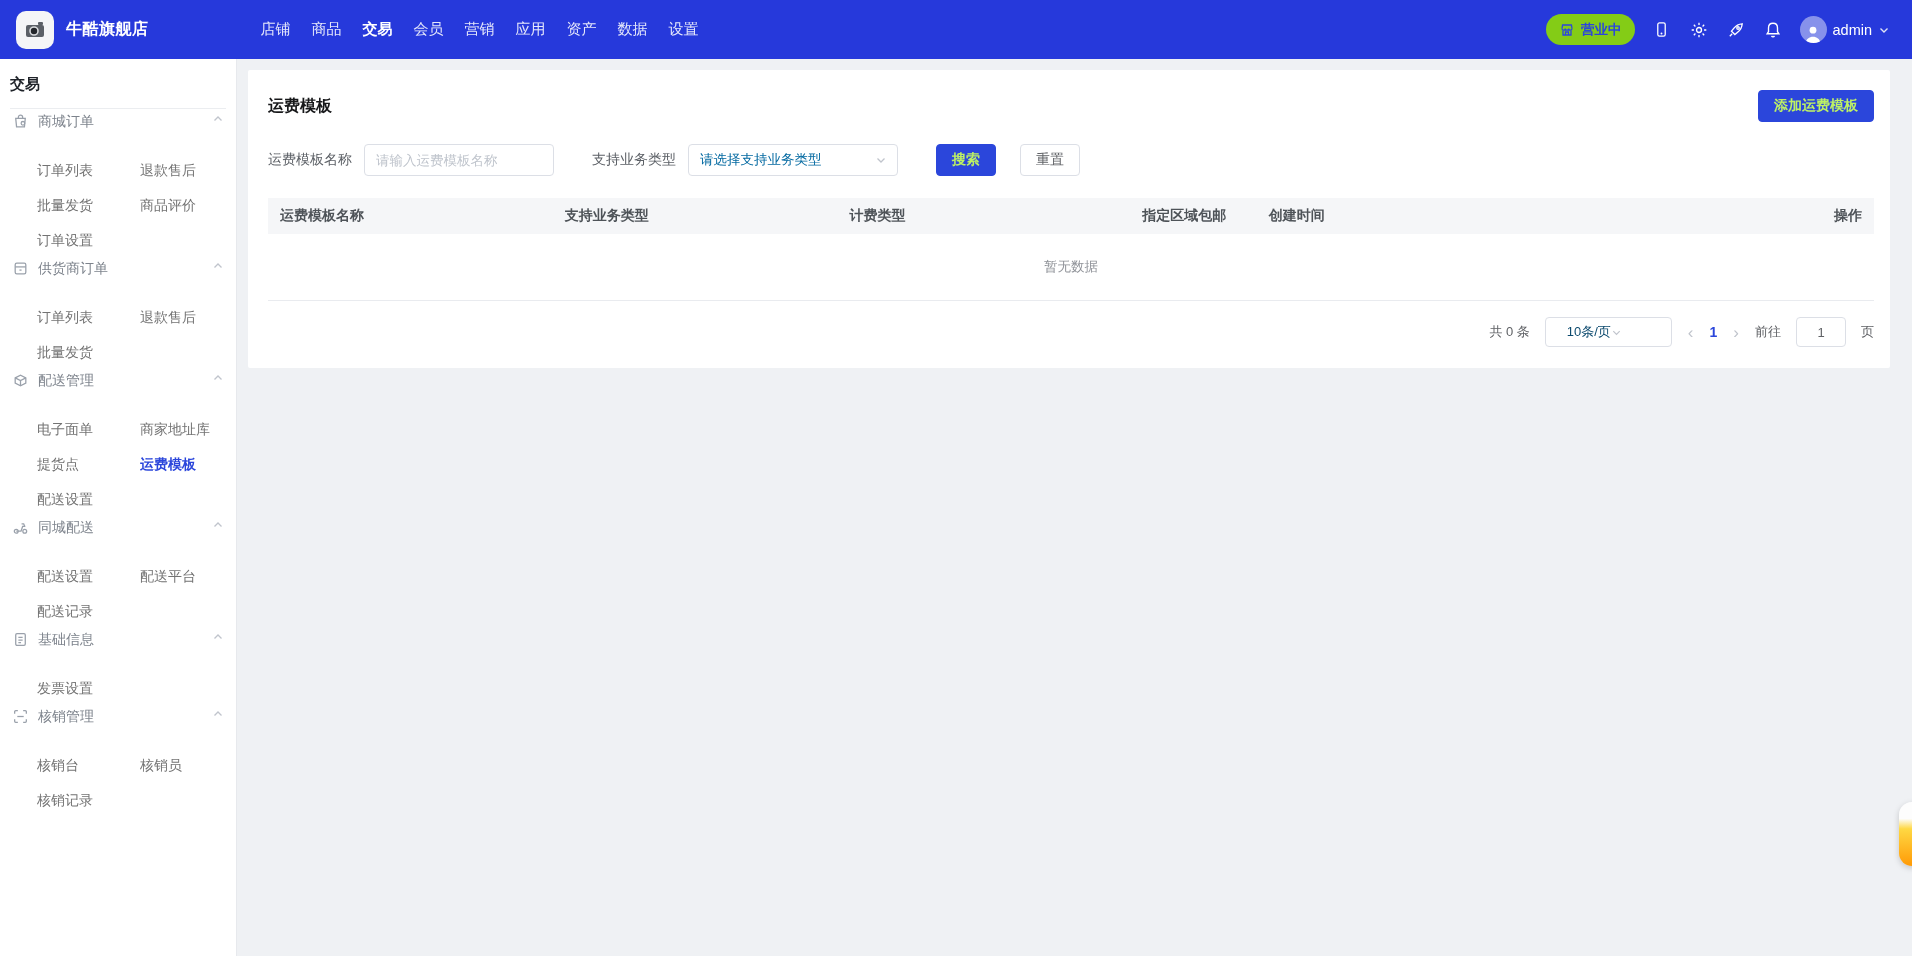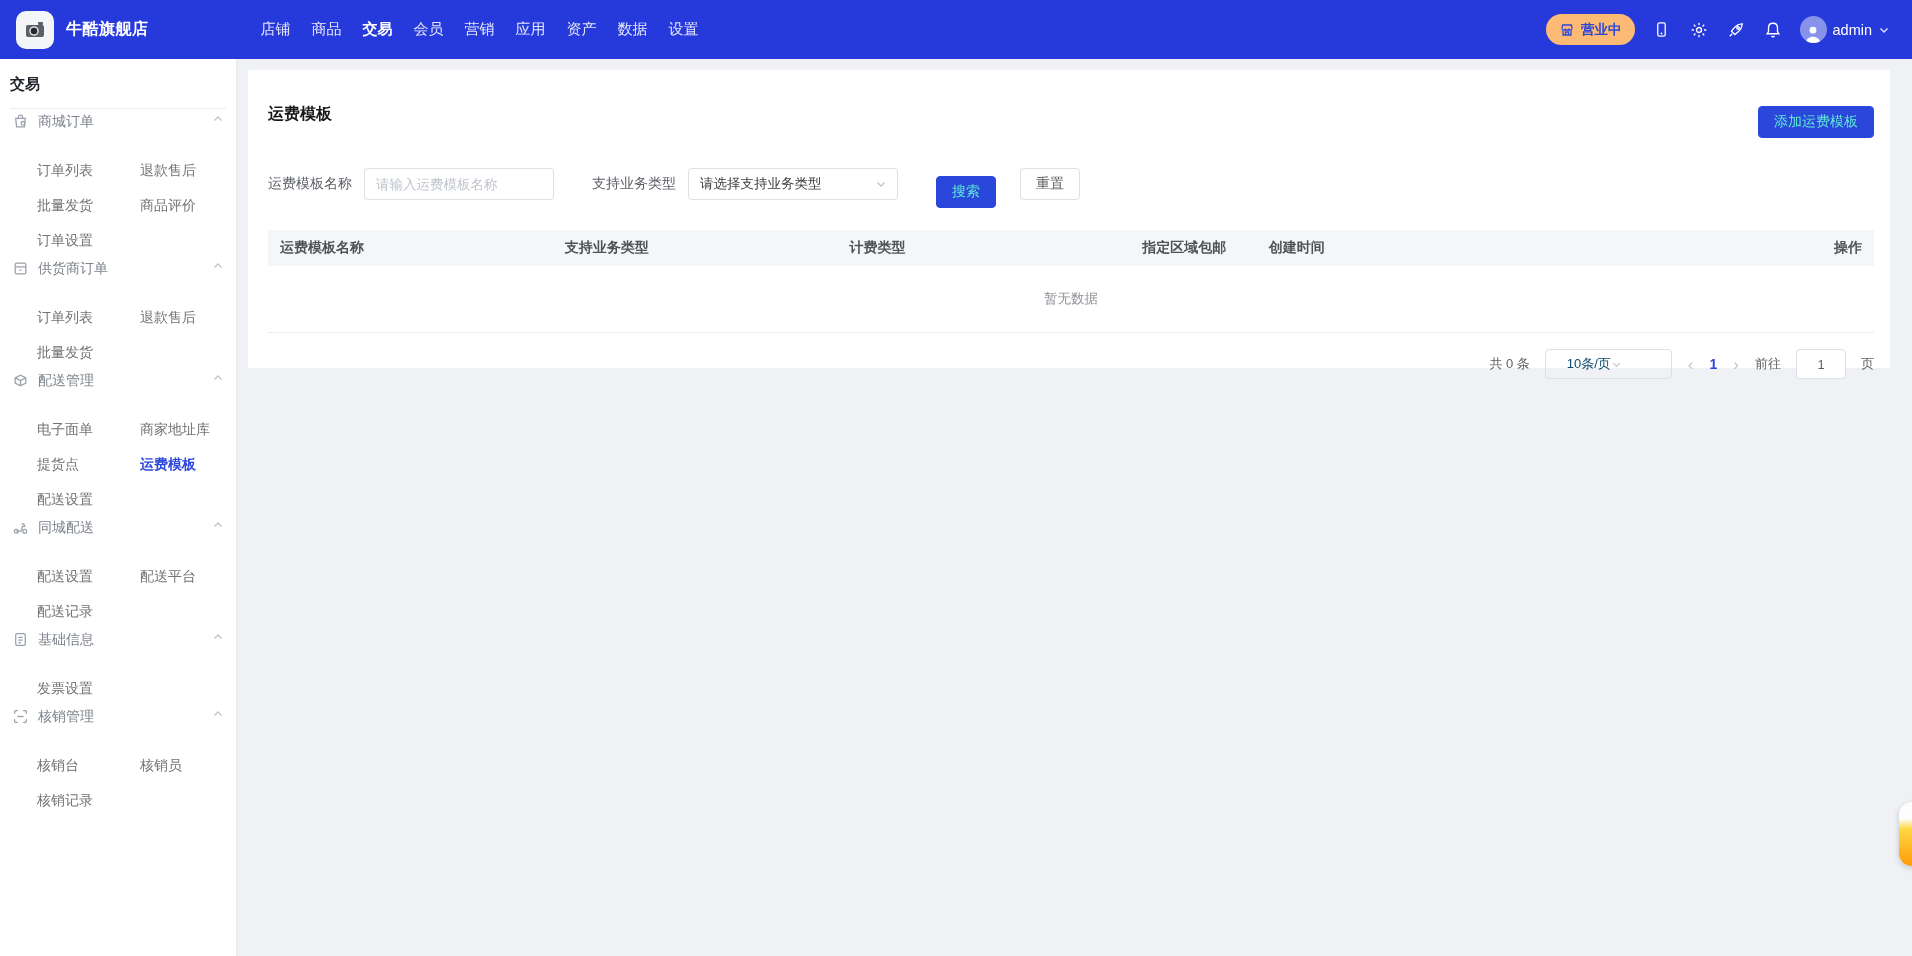--- a/index.html
+++ b/index.html
@@ -19,21 +19,21 @@
   .logo {
     width:38px; height:38px; border-radius:10px; background:#f4f5f7;
     display:flex; align-items:center; justify-content:center; flex:0 0 auto;
   }
   .store-name { font-size:16px; font-weight:700; margin-left:12px; letter-spacing:.5px; }
   .topnav { display:flex; gap:21px; margin-left:112px; font-size:15px; }
   .topnav .nav-item { color:rgba(255,255,255,.88); cursor:pointer; white-space:nowrap; }
   .topnav .nav-item.active { color:#fff; font-weight:700; }
   .top-right { margin-left:auto; display:flex; align-items:center; gap:17px; }
   .status-badge {
-    background:#fdba74; color:#2b46db; border-radius:16px; height:31px;
+    background:#84cc16; color:#2b46db; border-radius:16px; height:31px;
     display:flex; align-items:center; gap:6px; padding:8px 13px;
     font-size:13.5px; font-weight:600;
   }
   .tb-icon { width:20px; height:20px; display:flex; align-items:center; justify-content:center; cursor:pointer; }
   .avatar {
     width:27px; height:27px; border-radius:50%; background:rgba(255,255,255,.45);
     display:flex; align-items:flex-end; justify-content:center; overflow:hidden;
   }
   .admin-wrap { display:flex; align-items:center; gap:6px; cursor:pointer; }
   .admin-name { font-size:14.5px; }
@@ -66,35 +66,35 @@
     background:#eff1f4; padding:11px 22px 0 11px;
   }
   .card { background:#fff; border-radius:2px; height:298px; padding:0 16px 0 20px; position:relative; }
   .card-head { display:flex; align-items:center; padding-top:20px; }
   .page-title { font-size:16px; font-weight:700; color:#17181a; }
   .btn {
     border:1px solid #dcdfe6; background:#fff; color:#606266; font-size:14px;
     height:32px; padding:0 15px; border-radius:4px; cursor:pointer;
     font-family:inherit; display:inline-flex; align-items:center; justify-content:center;
   }
-  .btn-primary { background:#2b46db; border-color:#2b46db; color:#5eead4; font-weight:400;margin-top:16px; }
+  .btn-primary { background:#2b46db; border-color:#2b46db; color:#bef264; font-weight:700; }
   .add-btn { margin-left:auto; }
 
   .filter-row { display:flex; align-items:center; margin-top:22px; }
   .filter-label { font-size:14px; color:#5c6066; margin-right:12px; white-space:nowrap; }
   .text-input {
     width:190px; height:32px; border:1px solid #dcdfe6; border-radius:4px;
     padding:12px 11px; font-size:13.5px; color:#303133; font-family:inherit; outline:none;
   }
   .text-input::placeholder { color:#bfc4cc; }
   .select-box {
     width:210px; height:32px; border:1px solid #dcdfe6; border-radius:4px;
     display:flex; align-items:center; padding:0 10px 0 11px; cursor:pointer; background:#fff;
   }
-  .select-placeholder { font-size:13.5px; color:#404040; flex:1; white-space:nowrap; } .sp38 { width:38px; } .sp24 { width:24px; }
+  .select-placeholder { font-size:13.5px; color:#0369a1; flex:1; white-space:nowrap; } .sp38 { width:38px; } .sp24 { width:24px; }
 
   .table { margin-top:22px; }
   .thead {
     display:flex; align-items:center; height:36px; background:#f5f6f8;
     font-size:14px; font-weight:600; color:#4e5358; padding:0 12px;
   }
   .th-name { width:18%; } .th-biztype { width:18%; } .th-feetype { width:18.5%; }
   .th-region { width:8%; } .th-time { flex:1; } .th-op { width:56px; text-align:right; }
   .empty-row {
     height:67px; display:flex; align-items:center; justify-content:center;

